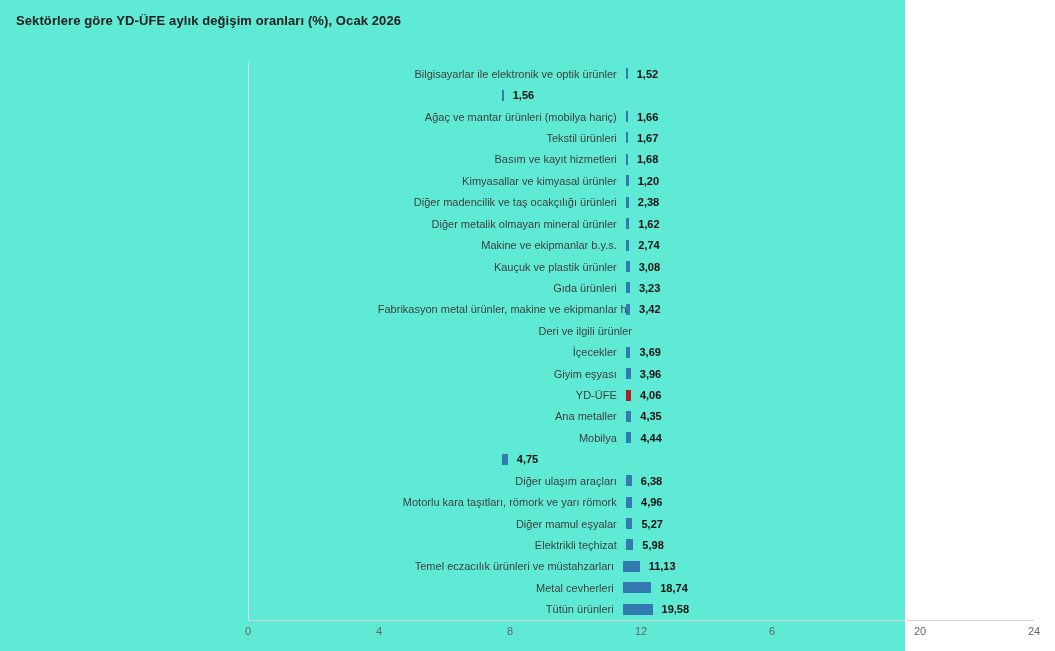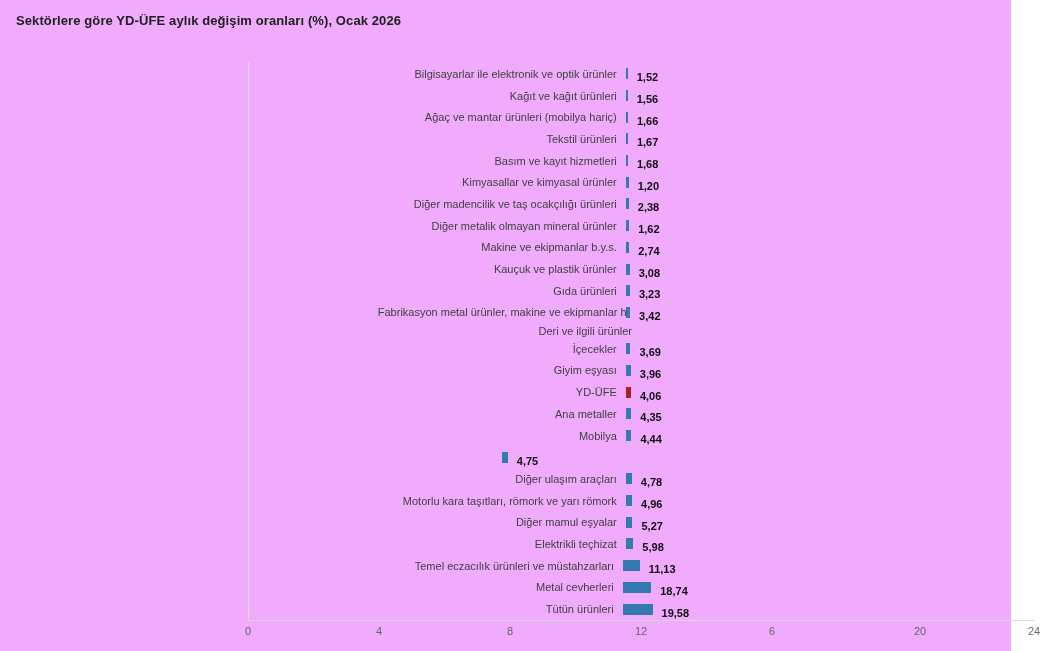--- a/index.html
+++ b/index.html
@@ -3,22 +3,22 @@
 <meta charset="utf-8">
 <style>
   * { margin: 0; padding: 0; box-sizing: border-box; }
   html, body { background: #ffffff; }
   body {
     font-family: "Liberation Sans", "DejaVu Sans", sans-serif;
     width: 1055px; height: 651px; overflow: hidden;
   }
   .canvas {
     position: relative;
-    width: 1011px; height: 651px;
-    background: #f0abfc;
+    width: 905px; height: 651px;
+    background: #5eead4;
   }
   .chart-title {
     position: absolute;
     left: 16px; top: 13px;
     font-size: 13px;
     font-weight: bold;
     color: #202020;
     letter-spacing: 0.1px;
   }
   .rows {
@@ -54,21 +54,20 @@
   .bar {
     height: 11px;
     flex: 0 0 auto;
   }
   .val {
     margin-left: 9px;
     font-size: 11px;
     font-weight: bold;
     color: #101010;
     white-space: nowrap;
-    margin-top: 7px;
   }
   .y-axis-line {
     position: absolute;
     left: 248px; top: 62px;
     width: 1px; height: 558px;
     background: #dcdcdc;
   }
   .x-axis-line {
     position: absolute;
     left: 248px; top: 620px;
@@ -97,21 +96,20 @@
 
   <div class="rows" id="rows">
       <div class="row">
         <div class="cat">Bilgisayarlar ile elektronik ve optik ürünler</div>
         <div class="track">
           <div class="bar" style="width: 6.33333%; background: rgb(51, 122, 177);"></div>
           <span class="val">1,52</span>
         </div>
       </div>
       <div class="row">
-        <div class="cat">Kağıt ve kağıt ürünleri</div>
         <div class="track">
           <div class="bar" style="width: 6.5%; background: rgb(51, 122, 177);"></div>
           <span class="val">1,56</span>
         </div>
       </div>
       <div class="row">
         <div class="cat">Ağaç ve mantar ürünleri (mobilya hariç)</div>
         <div class="track">
           <div class="bar" style="width: 6.91667%; background: rgb(51, 122, 177);"></div>
           <span class="val">1,66</span>
@@ -221,21 +219,21 @@
       <div class="row">
         <div class="track">
           <div class="bar" style="width: 19.7917%; background: rgb(51, 122, 177);"></div>
           <span class="val">4,75</span>
         </div>
       </div>
       <div class="row">
         <div class="cat">Diğer ulaşım araçları</div>
         <div class="track">
           <div class="bar" style="width: 19.9167%; background: rgb(51, 122, 177);"></div>
-          <span class="val">4,78</span>
+          <span class="val">6,38</span>
         </div>
       </div>
       <div class="row">
         <div class="cat">Motorlu kara taşıtları, römork ve yarı römork</div>
         <div class="track">
           <div class="bar" style="width: 20.6667%; background: rgb(51, 122, 177);"></div>
           <span class="val">4,96</span>
         </div>
       </div>
       <div class="row">

